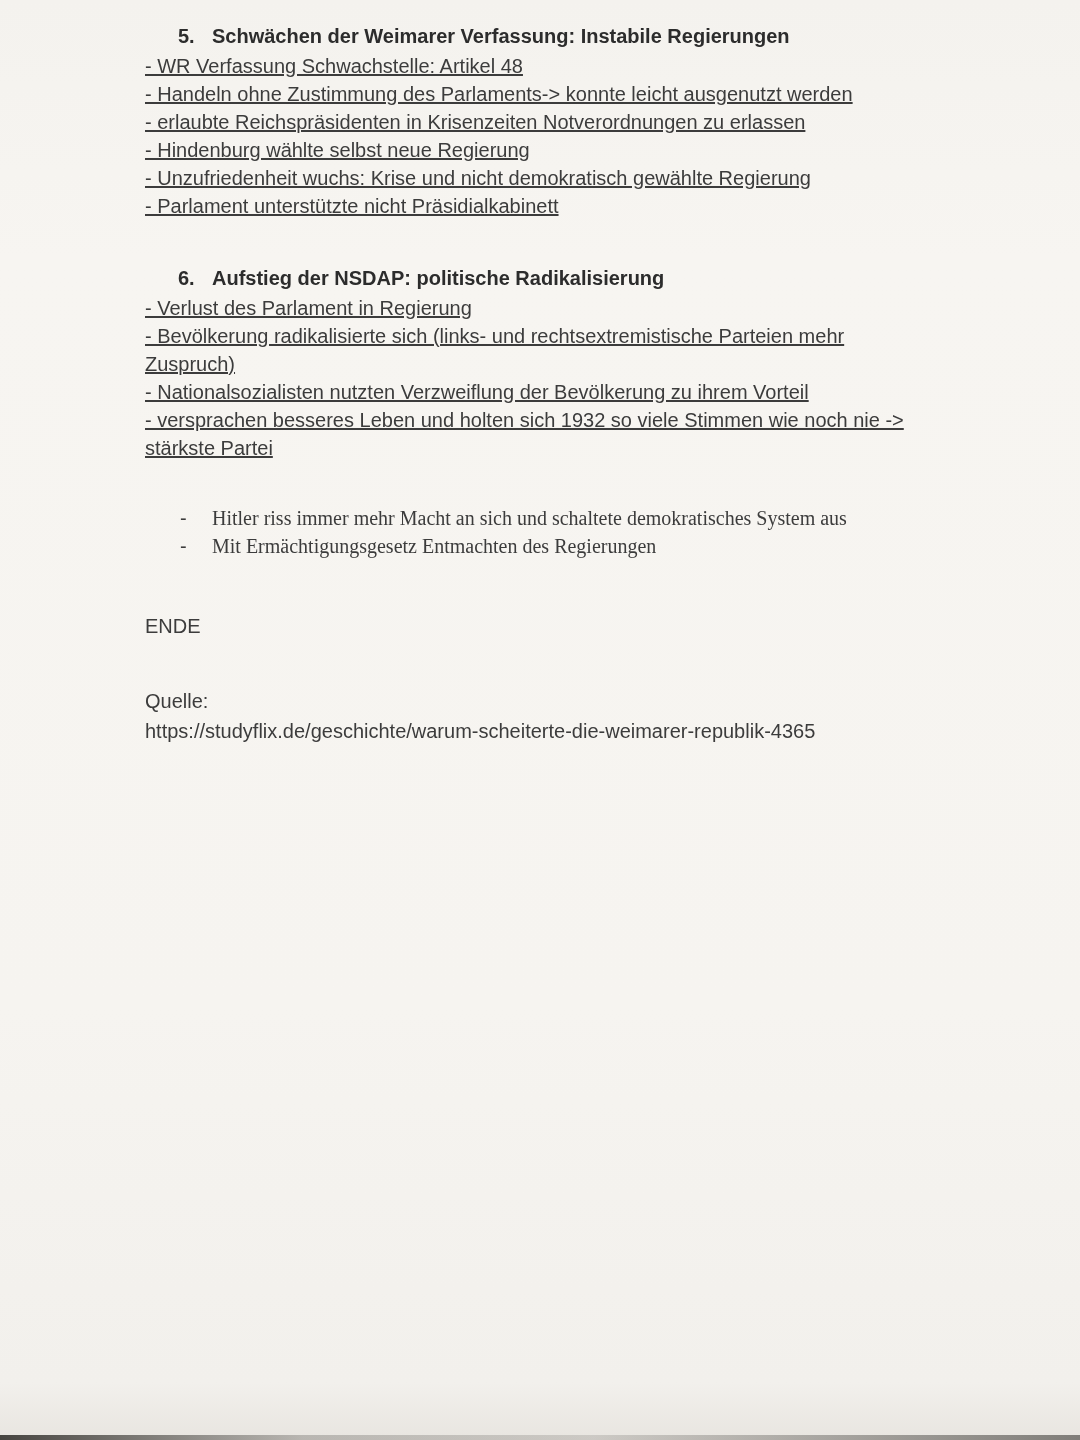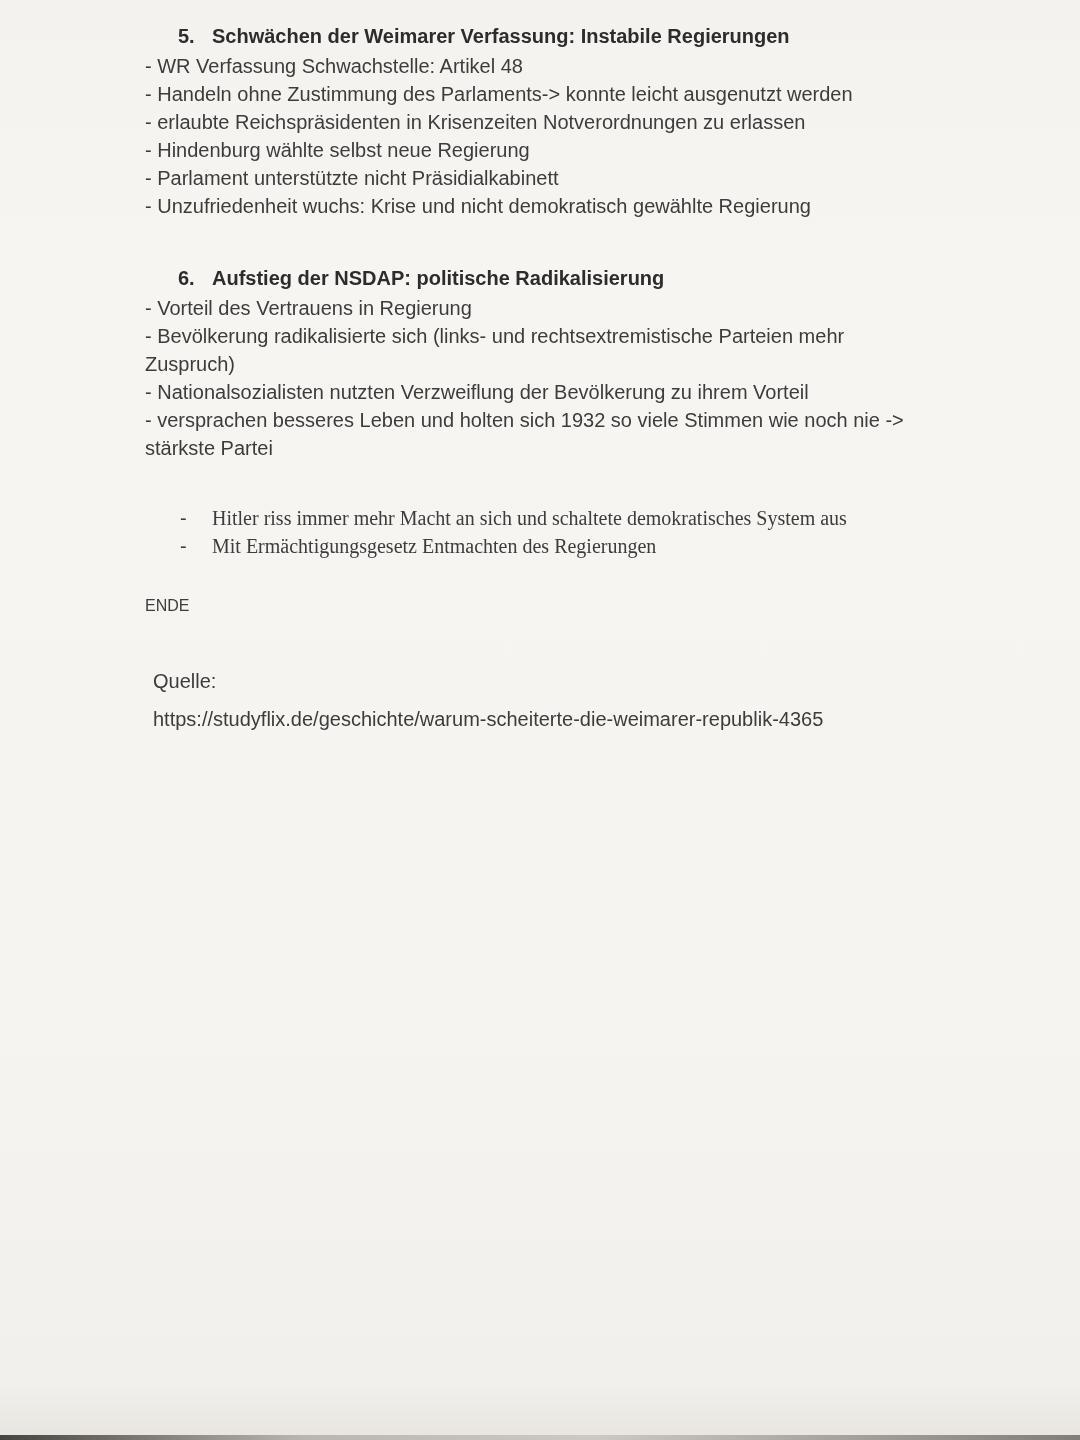--- a/index.html
+++ b/index.html
@@ -41,20 +41,21 @@
     display: flex;
   }
   .heading .num {
     width: 34px;
     flex: 0 0 auto;
   }
   .line {
     margin: 0;
     font-size: 20px;
     line-height: 28px;
+    text-decoration: underline;
   }
   .section-6 {
     margin-top: 44px;
   }
   .sub-list {
     margin-top: 42px;
   }
   .sub-item {
     display: flex;
     margin-left: 35px;
@@ -63,57 +64,57 @@
   }
   .sub-item .dash {
     width: 32px;
     flex: 0 0 auto;
   }
   .sub-item .sub-text {
     flex: 1 1 auto;
     font-family: Liberation Serif, serif;
   }
   .ende {
-    margin-top: 32px;
-    font-size: 16px;
+    margin-top: 52px;
+    font-size: 20px;
     line-height: 28px;
   }
   .source-block {
     margin-top: 46px;
     font-size: 20px;
     line-height: 30px;
   }
   .source-block p {
-    margin: 8px;
+    margin: 0;
   }
 </style>
 </head>
 <body>
 
 <div class="page">
 
   <section>
     <h2 class="heading">
       <span class="num">5.</span>
       <span>Schwächen der Weimarer Verfassung: Instabile Regierungen</span>
     </h2>
     <p class="line">- WR Verfassung Schwachstelle: Artikel 48</p>
     <p class="line">- Handeln ohne Zustimmung des Parlaments-&gt; konnte leicht ausgenutzt werden</p>
     <p class="line">- erlaubte Reichspräsidenten in Krisenzeiten Notverordnungen zu erlassen</p>
     <p class="line">- Hindenburg wählte selbst neue Regierung</p>
+    <p class="line">- Unzufriedenheit wuchs: Krise und nicht demokratisch gewählte Regierung</p>
     <p class="line">- Parlament unterstützte nicht Präsidialkabinett</p>
-    <p class="line">- Unzufriedenheit wuchs: Krise und nicht demokratisch gewählte Regierung</p>
   </section>
 
   <section class="section-6">
     <h2 class="heading">
       <span class="num">6.</span>
       <span>Aufstieg der NSDAP: politische Radikalisierung</span>
     </h2>
-    <p class="line">- Vorteil des Vertrauens in Regierung</p>
+    <p class="line">- Verlust des Parlament in Regierung</p>
     <p class="line">- Bevölkerung radikalisierte sich (links- und rechtsextremistische Parteien mehr Zuspruch)</p>
     <p class="line">- Nationalsozialisten nutzten Verzweiflung der Bevölkerung zu ihrem Vorteil</p>
     <p class="line">- versprachen besseres Leben und holten sich 1932 so viele Stimmen wie noch nie -&gt; stärkste Partei</p>
   </section>
 
   <div class="sub-list">
     <div class="sub-item">
       <span class="dash">-</span>
       <span class="sub-text">Hitler riss immer mehr Macht an sich und schaltete demokratisches System aus</span>
     </div>

